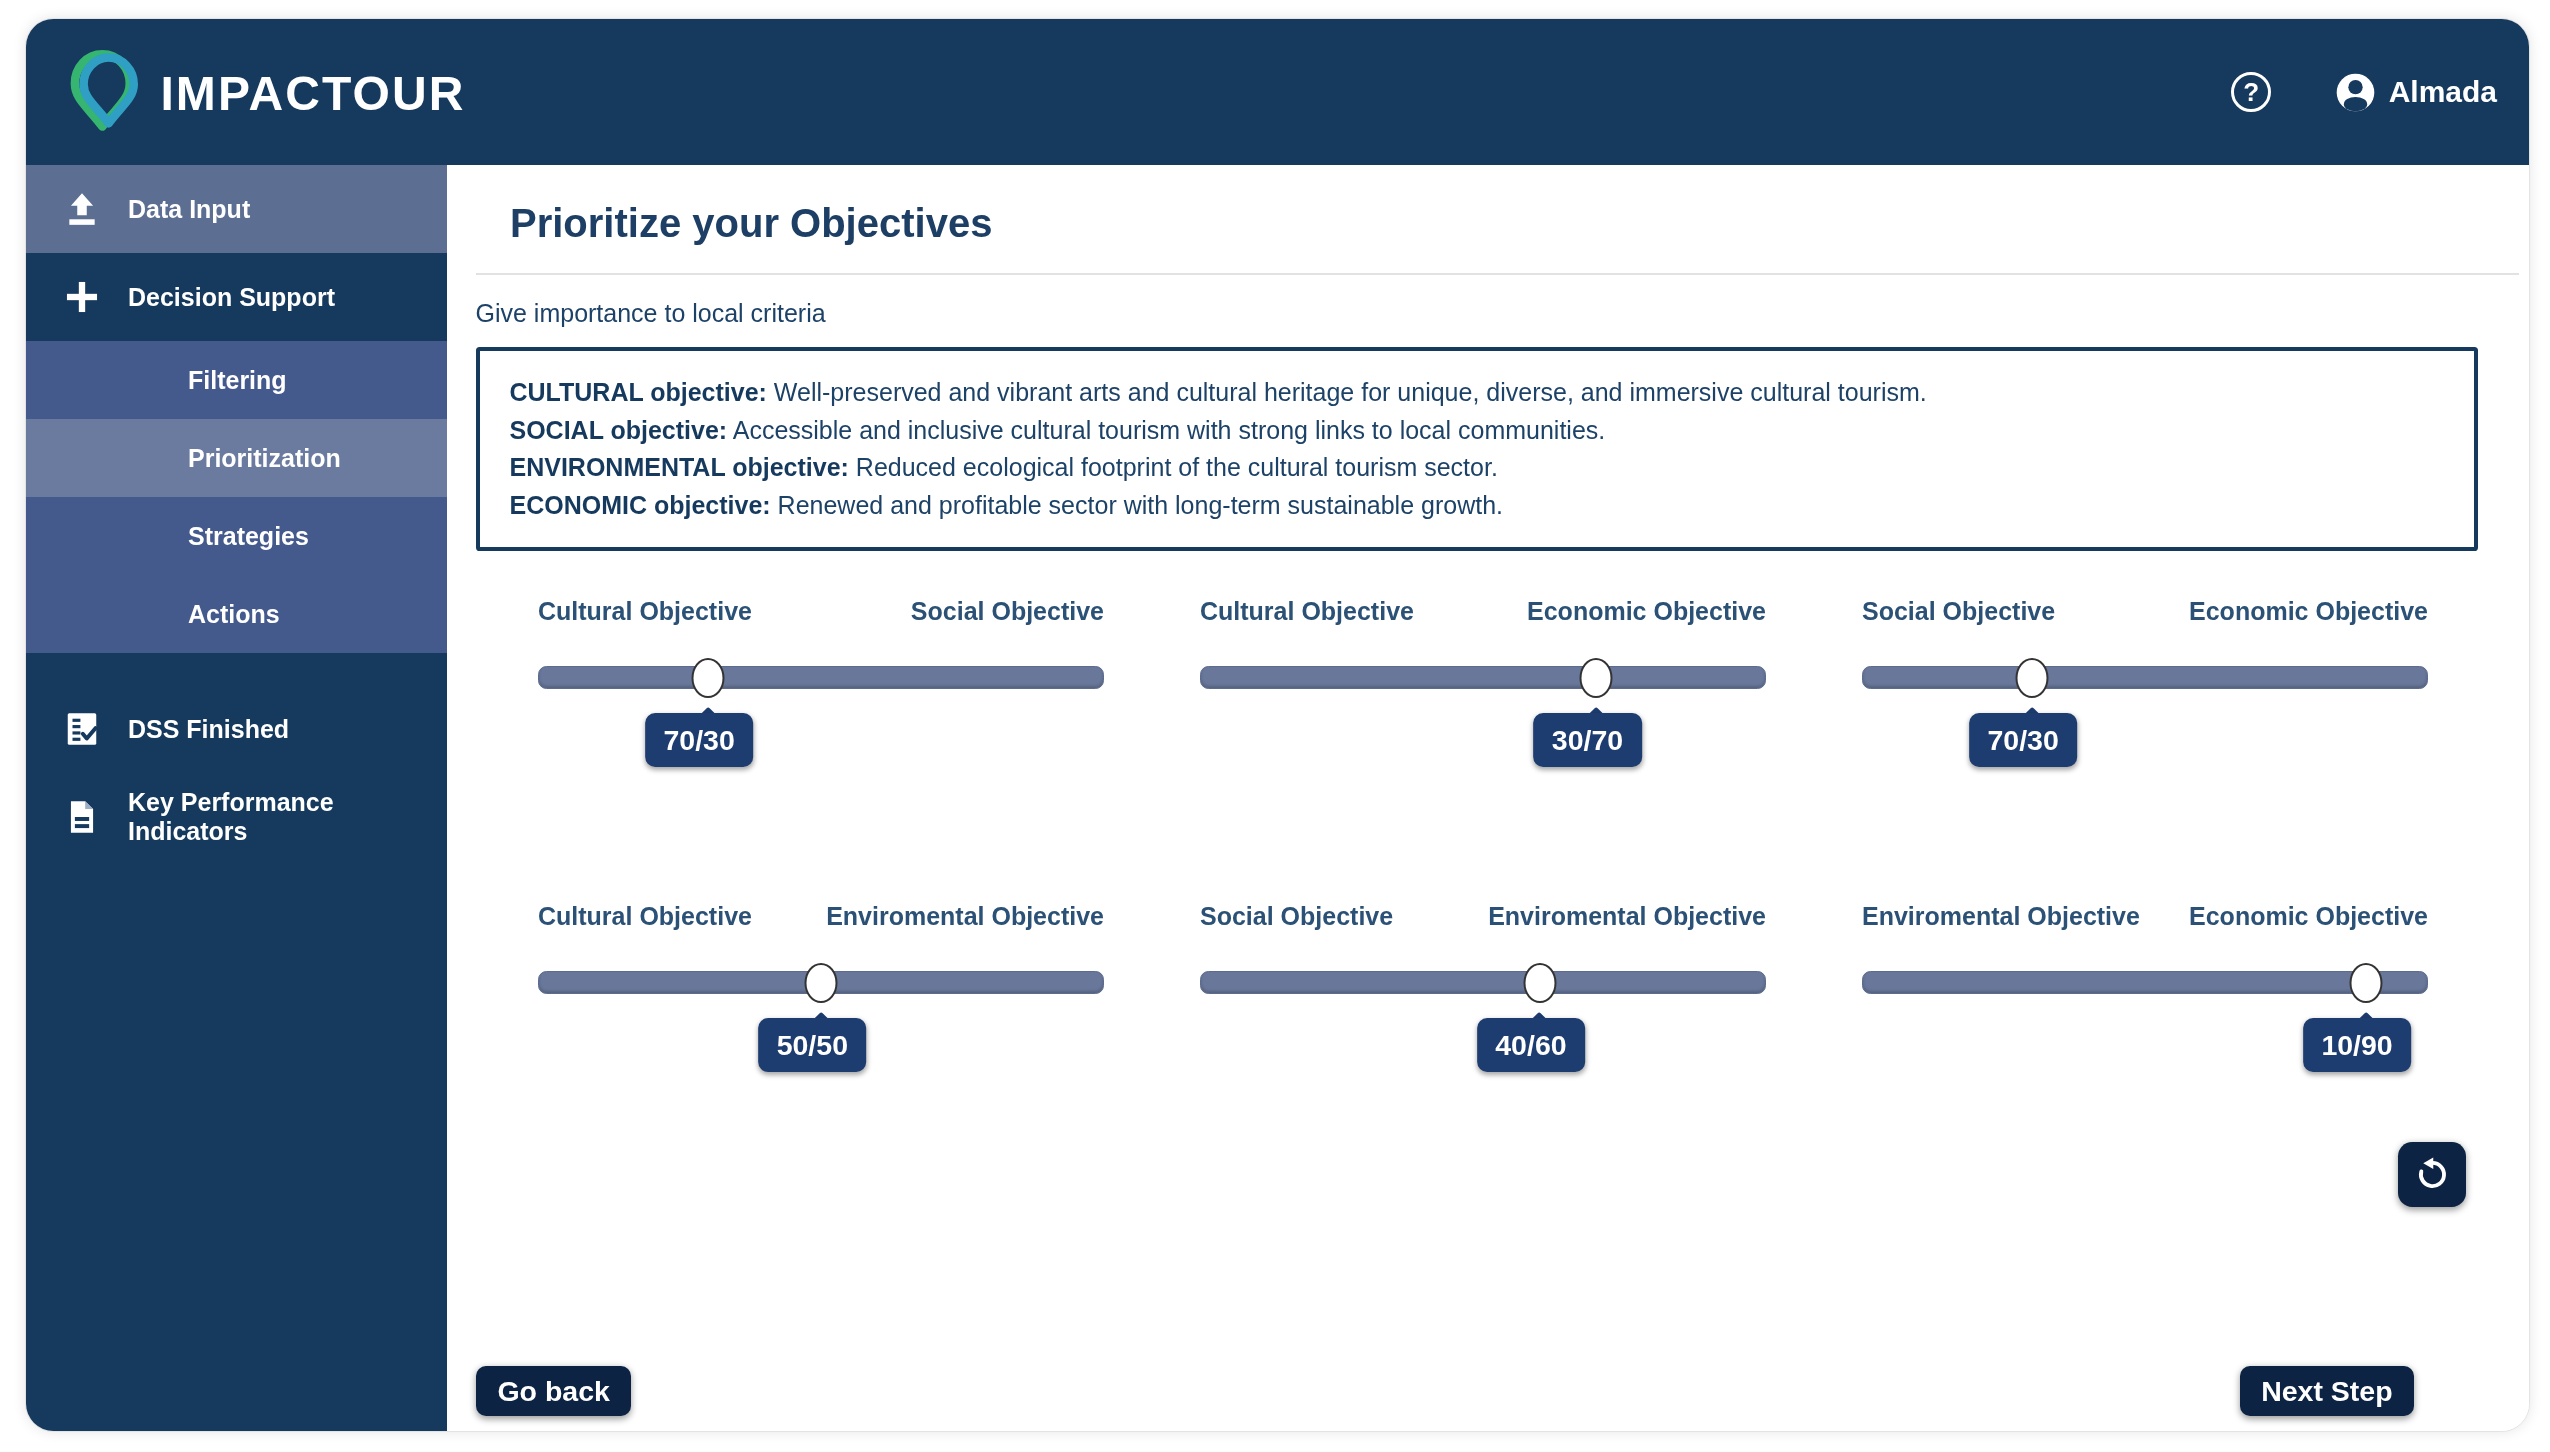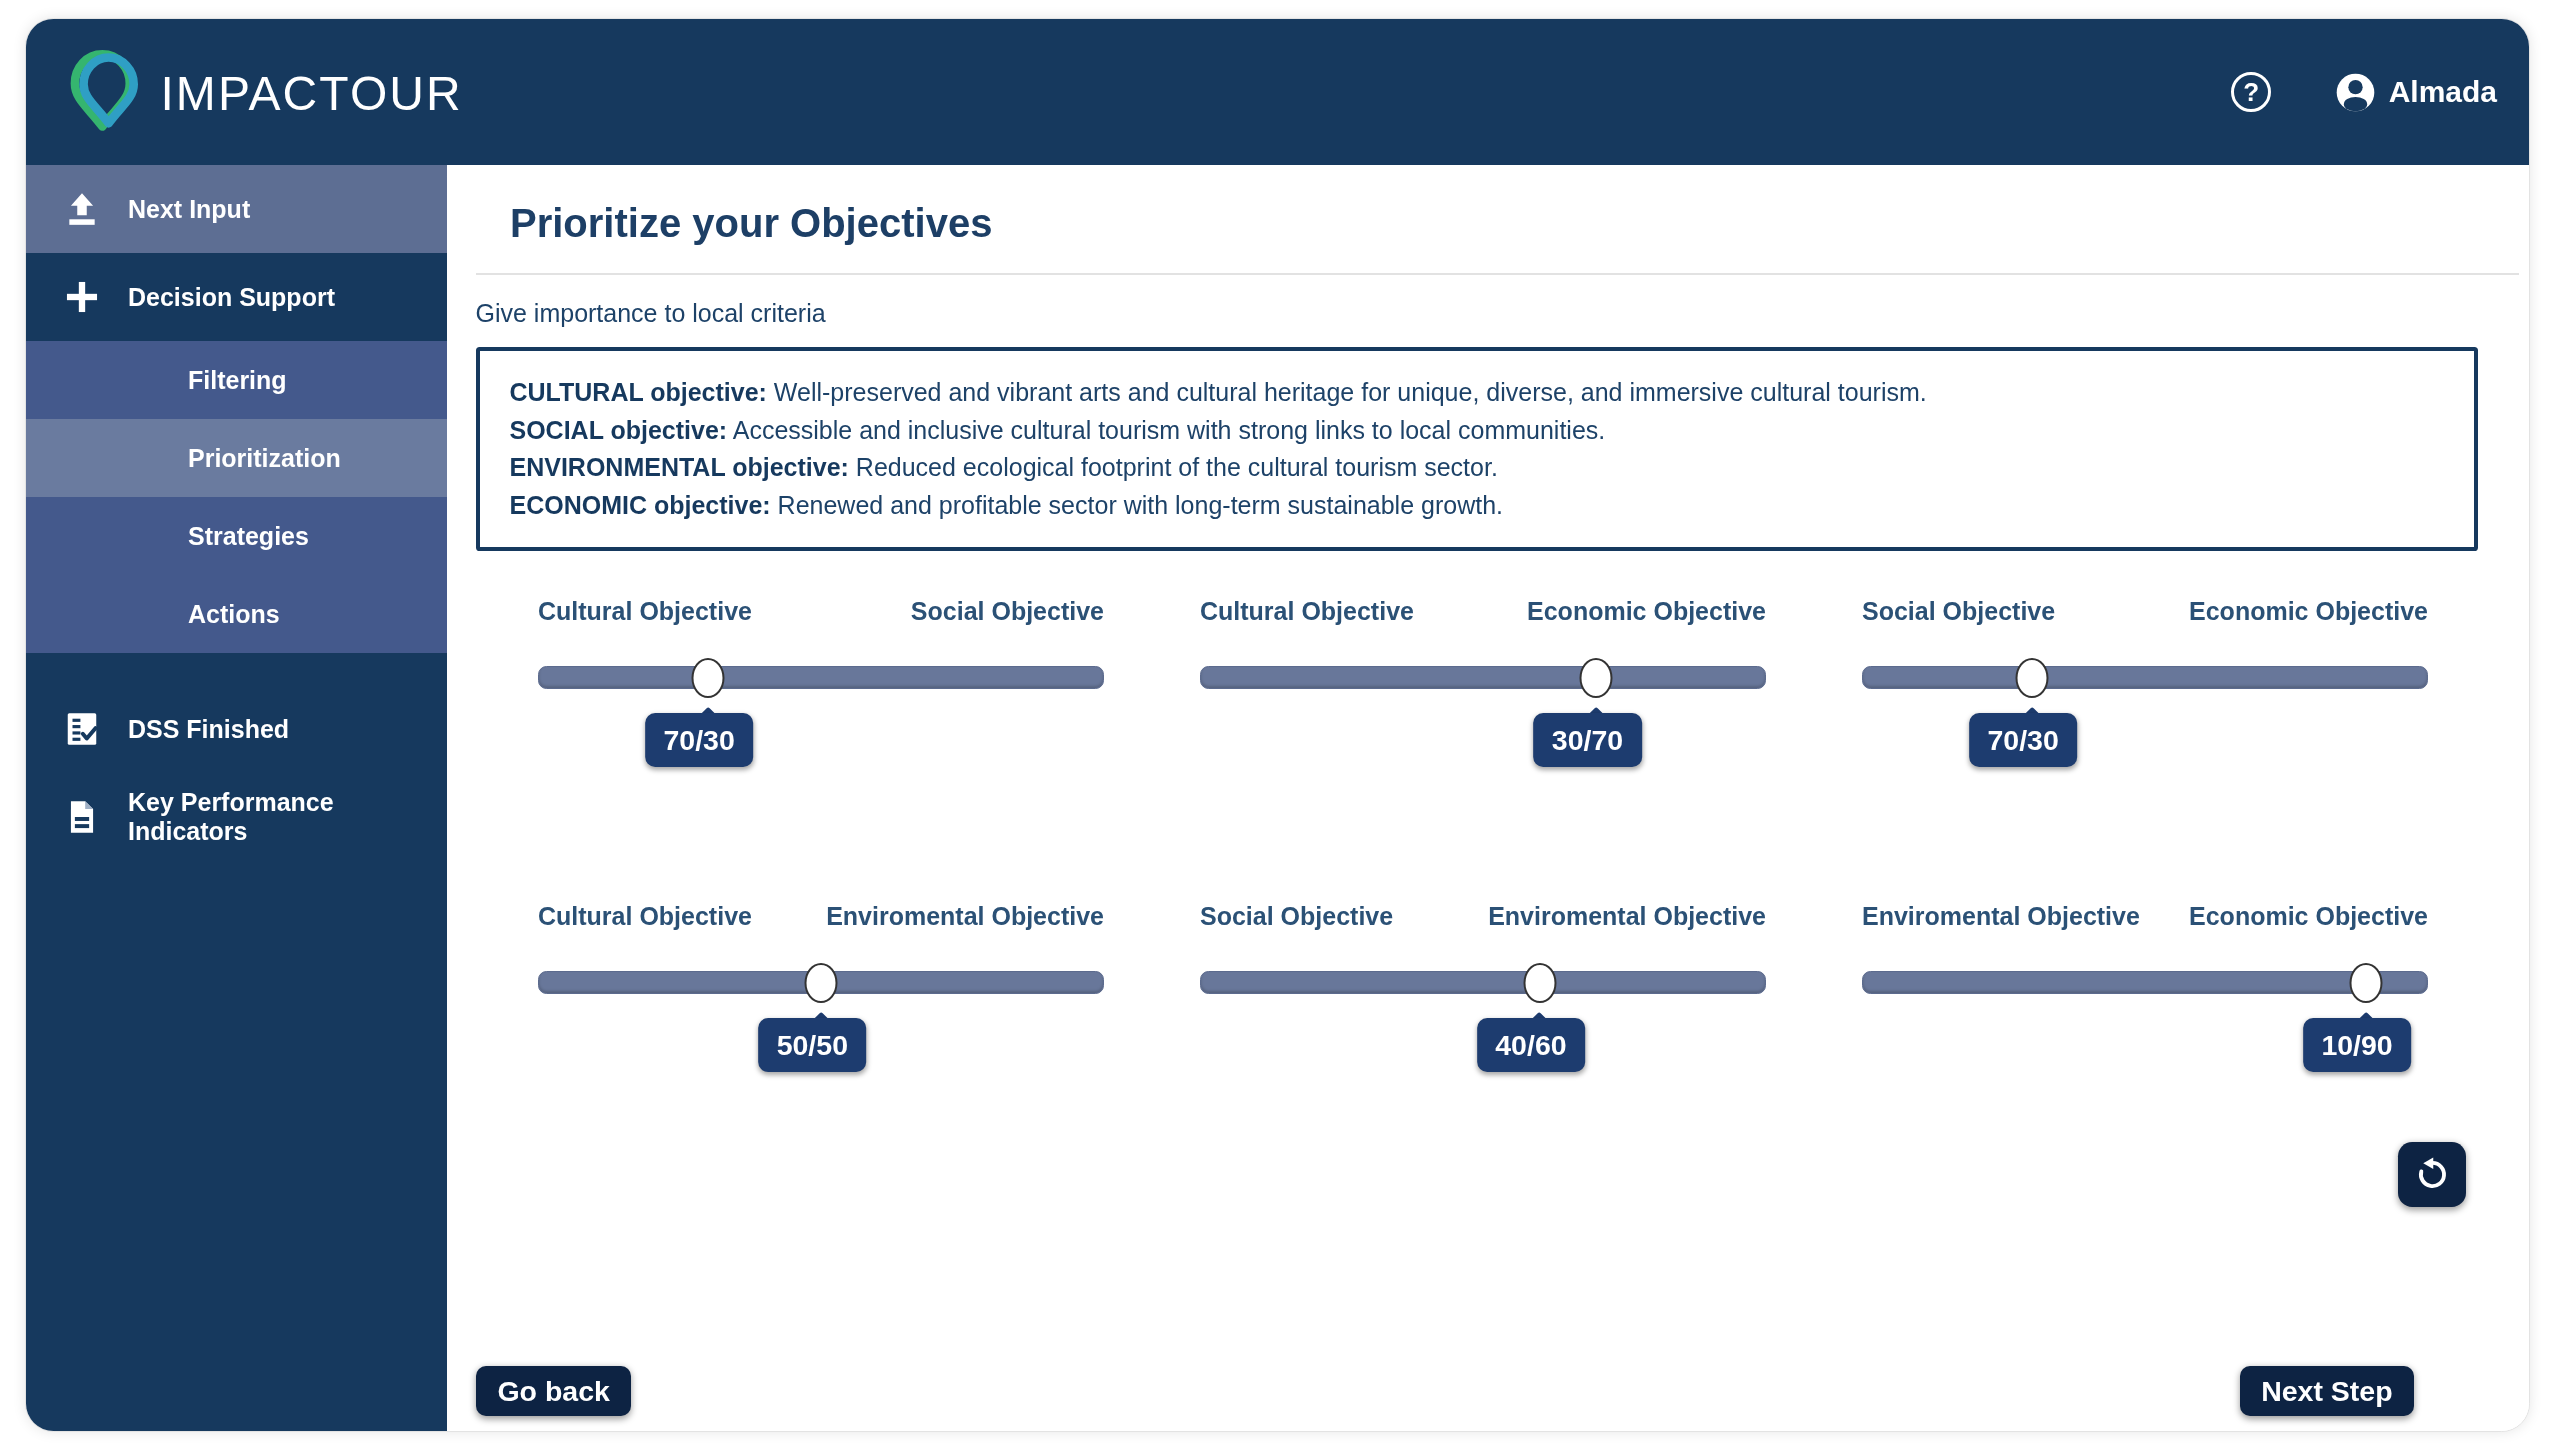--- a/index.html
+++ b/index.html
@@ -14,21 +14,21 @@
     overflow:hidden; box-shadow:0 0 13px rgba(0,0,0,0.10);
   }
   
   .header {
     position:absolute; left:0; top:0; right:0; height:146px;
     background:#16395e; display:flex; align-items:center; z-index:3;
   }
   .logo { display:flex; align-items:center; margin-left:36px; }
   .logo svg { width:87px; height:94px; }
   .brand {
-    color:#ffffff; font-size:48px; font-weight:normal; letter-spacing:2.1px;
+    color:#ffffff; font-size:48px; font-weight:bold; letter-spacing:2.1px;
     margin-left:11.4px; margin-top:2.8px;text-align:right;
   }
   .header-right { margin-left:auto; display:flex; align-items:center; margin-right:32px; }
   .help-btn {
     width:40px; height:40px; border:3.6px solid #ffffff; border-radius:50%;
     color:#ffffff; font-size:26px; font-weight:bold;
     display:flex; align-items:center; justify-content:center; cursor:pointer;
   }
   .user-chip { display:flex; align-items:center; gap:11.4px; margin-left:63px; cursor:pointer; }
   .user-chip svg { width:43px; height:43px; }
@@ -151,21 +151,21 @@
     </div>
 
     <div class="sidebar">
       <div class="nav-item bg-highlight">
         <span class="nav-icon">
           <svg viewBox="0 0 48 48">
             <path d="M24 4 L38 20 H30 V32 H18 V20 H10 Z" fill="#ffffff"></path>
             <rect x="8" y="37" width="32" height="7" fill="#ffffff"></rect>
           </svg>
         </span>
-        <span>Next Input</span>
+        <span>Data Input</span>
       </div>
       <div class="nav-item">
         <span class="nav-icon">
           <svg viewBox="0 0 48 48">
             <rect x="20" y="5" width="8" height="38" fill="#ffffff"></rect>
             <rect x="5" y="20" width="38" height="8" fill="#ffffff"></rect>
           </svg>
         </span>
         <span>Decision Support</span>
       </div>

